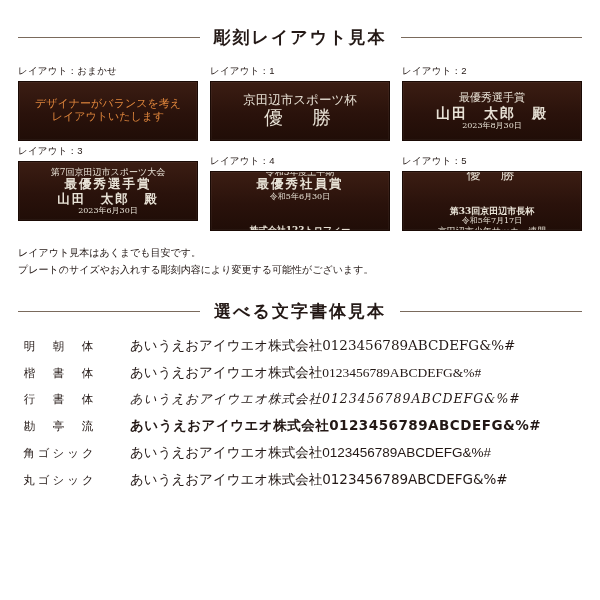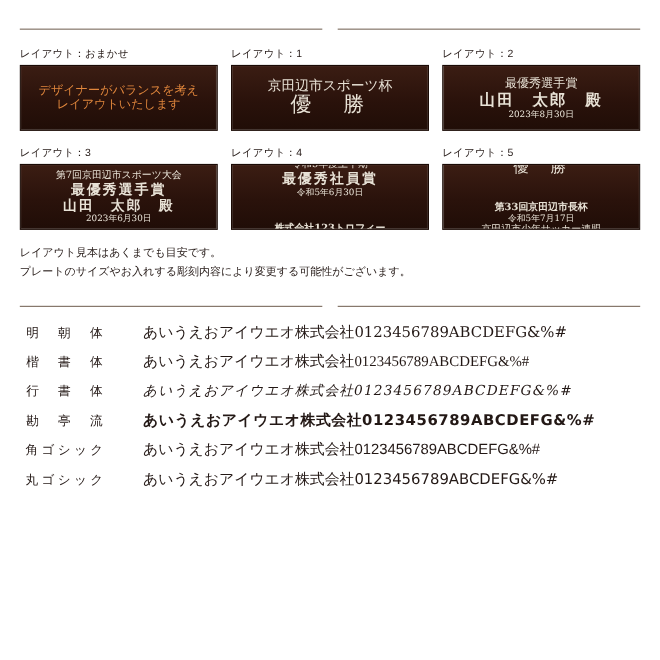--- a/index.html
+++ b/index.html
@@ -134,20 +134,21 @@
   .f-kaku    { font-family: "Liberation Sans", sans-serif; }
   .f-maru    { font-family: "DejaVu Sans", sans-serif; }
 </style>
 </head>
 <body>
 
 <div class="page">
 
   <div class="section-head" style="margin-top:26px;">
     <div class="rule"></div>
+    <div class="title">彫刻レイアウト見本</div>
     <div class="rule"></div>
   </div>
 
   <div class="plates">
 
     <div class="plate-cell">
       <div class="plate-label">レイアウト：おまかせ</div>
       <div class="plate">
         <div class="ln orange s11">デザイナーがバランスを考え</div>
         <div class="ln orange s11">レイアウトいたします</div>
@@ -164,21 +165,21 @@
 
     <div class="plate-cell">
       <div class="plate-label">レイアウト：2</div>
       <div class="plate">
         <div class="ln s11">最優秀選手賞</div>
         <div class="ln s14 sp2">山田　太郎　殿</div>
         <div class="ln s8">2023年8月30日</div>
       </div>
     </div>
 
-    <div class="plate-cell" style="margin-top:10px;">
+    <div class="plate-cell" style="">
       <div class="plate-label">レイアウト：3</div>
       <div class="plate">
         <div class="ln s9">第7回京田辺市スポーツ大会</div>
         <div class="ln s12 sp2">最優秀選手賞</div>
         <div class="ln s12 sp2">山田　太郎　殿</div>
         <div class="ln s8">2023年6月30日</div>
       </div>
     </div>
 
     <div class="plate-cell" style="margin-top:10px;">
@@ -203,20 +204,21 @@
 
   </div>
 
   <div class="notes">
     <div>レイアウト見本はあくまでも目安です。</div>
     <div>プレートのサイズやお入れする彫刻内容により変更する可能性がございます。</div>
   </div>
 
   <div class="section-head" style="margin-top:22px;">
     <div class="rule"></div>
+    <div class="title">選べる文字書体見本</div>
     <div class="rule"></div>
   </div>
 
   <div class="fonts">
 
     <div class="font-row">
       <div class="font-name">明　朝　体</div>
       <div class="font-sample f-mincho">あいうえおアイウエオ株式会社0123456789ABCDEFG&amp;%#</div>
     </div>
 

